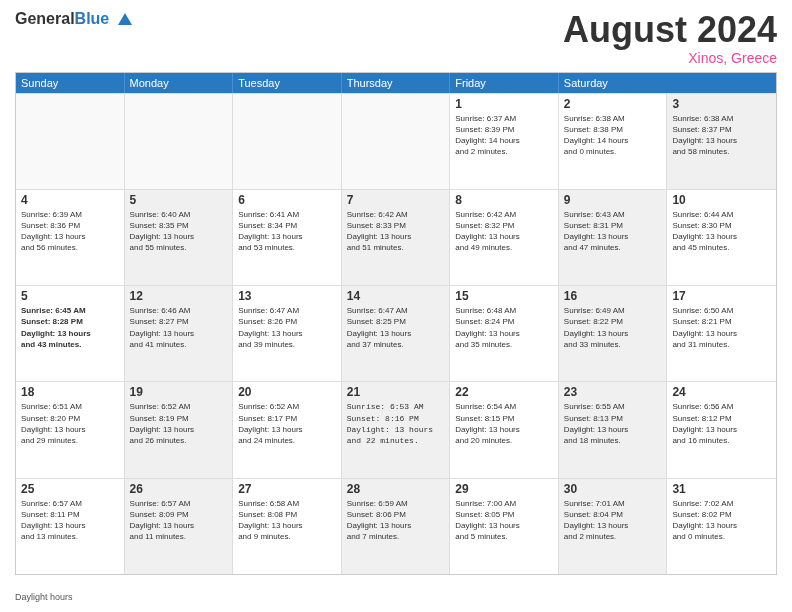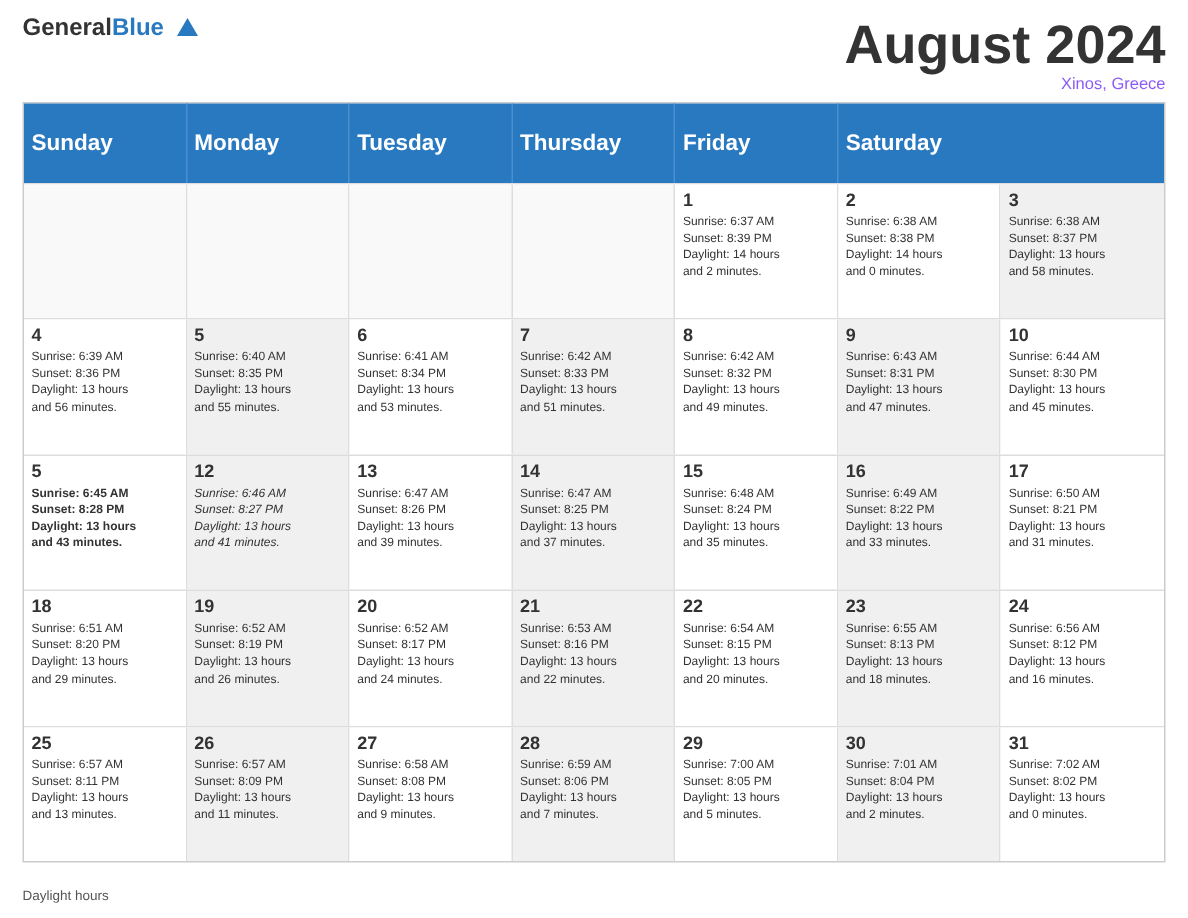--- a/index.html
+++ b/index.html
@@ -30,39 +30,39 @@
     .title-area {
       text-align: right;
     }
     .month-title {
       font-size: 36px;
       font-weight: bold;
       color: #333;
       line-height: 1.1;
     }
     .subtitle {
-      font-size: 11px;
-      color: #8b5cf6;
+      font-size: 14px;
+      color: #ec4899;
     }
     .calendar {
       flex: 1;
       display: flex;
       flex-direction: column;
       border: 1px solid #ccc;
     }
     .cal-header {
       display: grid;
       grid-template-columns: repeat(7, 1fr);
       background: #2979c0;
     }
     .cal-header-cell {
       color: #fff;
-      font-size: 15px;
-      font-weight: bold;
-      padding: 18px 5px;
+      font-size: 11px;
+      font-weight: normal;
+      padding: 4px 5px;
       text-align: left;
       border-right: 1px solid #4a90d0;
     }
     .cal-header-cell:last-child { border-right: none; }
     .cal-body {
       flex: 1;
       display: flex;
       flex-direction: column;
     }
     .cal-row {
@@ -210,21 +210,21 @@
         <div class="cal-row">
           <div class="cal-cell">
             <span class="day-number">5</span>
             <div class="day-info" style="white-space: pre-line; font-weight: bold;">Sunrise: 6:45 AM
 Sunset: 8:28 PM
 Daylight: 13 hours
 and 43 minutes.</div>
           </div>
           <div class="cal-cell shaded">
             <span class="day-number">12</span>
-            <div class="day-info" style="white-space: pre-line; font-style: italic;">Sunrise: 6:46 AM
+            <div class="day-info" style="white-space: pre-line;">Sunrise: 6:46 AM
 Sunset: 8:27 PM
 Daylight: 13 hours
 and 41 minutes.</div>
           </div>
           <div class="cal-cell">
             <span class="day-number">13</span>
             <div class="day-info" style="white-space: pre-line;">Sunrise: 6:47 AM
 Sunset: 8:26 PM
 Daylight: 13 hours
 and 39 minutes.</div>
@@ -275,21 +275,21 @@
           </div>
           <div class="cal-cell">
             <span class="day-number">20</span>
             <div class="day-info" style="white-space: pre-line;">Sunrise: 6:52 AM
 Sunset: 8:17 PM
 Daylight: 13 hours
 and 24 minutes.</div>
           </div>
           <div class="cal-cell shaded">
             <span class="day-number">21</span>
-            <div class="day-info" style="white-space: pre-line;">Sunrise: 6:53 AM
+            <div class="day-info" style="white-space: pre-line; font-family: Liberation Mono, monospace;">Sunrise: 6:53 AM
 Sunset: 8:16 PM
 Daylight: 13 hours
 and 22 minutes.</div>
           </div>
           <div class="cal-cell">
             <span class="day-number">22</span>
             <div class="day-info" style="white-space: pre-line;">Sunrise: 6:54 AM
 Sunset: 8:15 PM
 Daylight: 13 hours
 and 20 minutes.</div>

